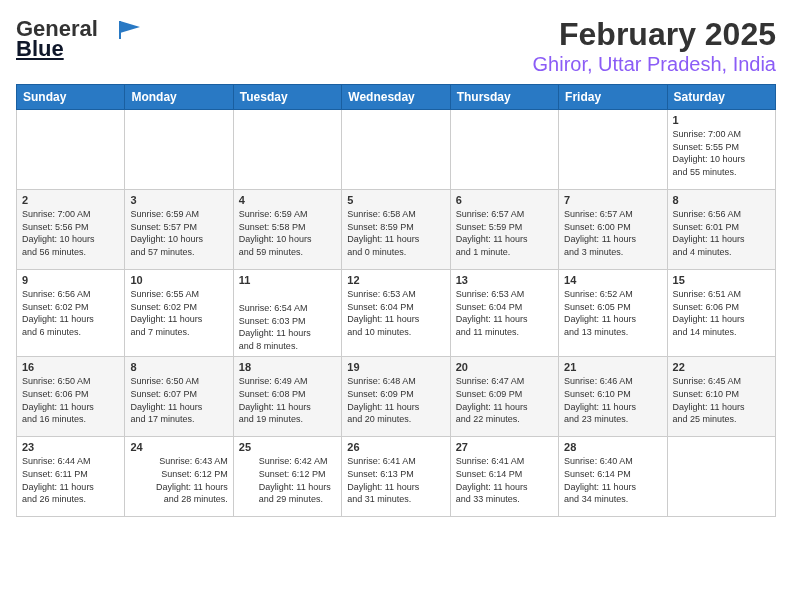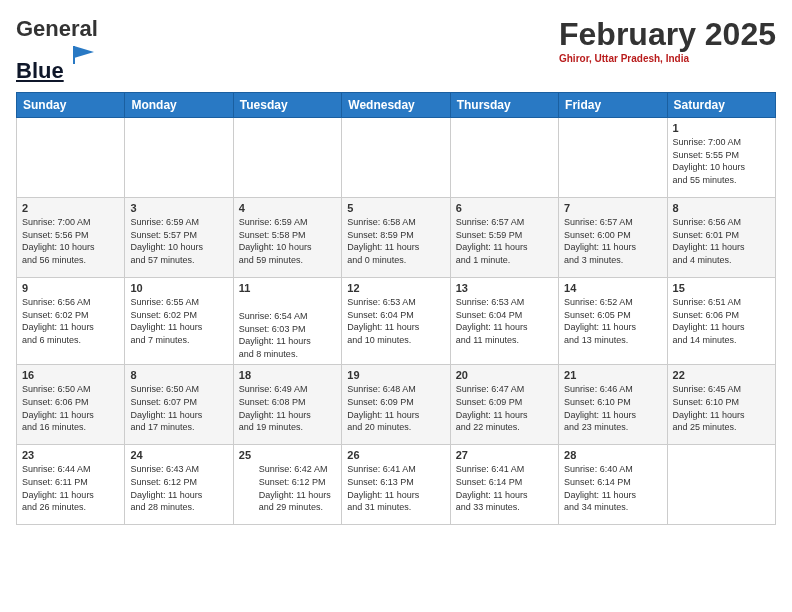--- a/index.html
+++ b/index.html
@@ -15,31 +15,31 @@
       align-items: flex-start;
       justify-content: space-between;
       margin-bottom: 8px;
     }
     .logo {
       display: flex;
       flex-direction: column;
       align-items: flex-start;
     }
     .title-block {
-      text-align: left;
+      text-align: right;
     }
     .title-block h1 {
       font-size: 32px;
       font-weight: bold;
       color: #333;
     }
     .title-block h2 {
-      font-size: 10px;
-      color: #b91c1c;
-      font-weight: bold;
+      font-size: 20px;
+      color: #8b5cf6;
+      font-weight: normal;
     }
     .calendar {
       width: 100%;
       border-collapse: collapse;
       border: 1px solid #ccc;
     }
     .calendar th {
       background-color: #2979c4;
       color: white;
       font-size: 12px;
@@ -75,21 +75,21 @@
     }
     .row-alt {
       background-color: #f5f5f5;
     }
   </style>
 </head>
 <body>
 
 <div class="header">
   <div class="logo">
-    <div style="display:flex; align-items:flex-end; gap:2px;flex-direction:column;">
+    <div style="display:flex; align-items:center; gap:18px;">
       <div style="font-size:22px; font-weight:bold; color:#333;">
         <span style="color:#333;">General</span>
       </div>
       <svg width="28" height="20" viewBox="0 0 28 20">
         <polygon points="4,2 24,8 4,14" fill="#2979c4"></polygon>
         <line x1="4" y1="2" x2="4" y2="20" stroke="#2979c4" stroke-width="2"></line>
       </svg>
     </div>
     <div style="font-size:22px; font-weight:bold; color:#0f172a; margin-top:-6px;text-decoration:underline;">Blue</div>
   </div>
@@ -283,21 +283,21 @@
       <tr>
         <td>
           <span class="day-number">23</span>
           <div class="day-info" style="white-space: pre-line;">Sunrise: 6:44 AM
 Sunset: 6:11 PM
 Daylight: 11 hours
 and 26 minutes.</div>
         </td>
         <td>
           <span class="day-number">24</span>
-          <div class="day-info" style="white-space: pre-line;">Sunrise: 6:43 AM
+          <div class="day-info" style="white-space: pre-line; text-align: right;">Sunrise: 6:43 AM
 Sunset: 6:12 PM
 Daylight: 11 hours
 and 28 minutes.</div>
         </td>
         <td>
           <span class="day-number">25</span>
           <div class="day-info" style="white-space: pre-line; margin-left: 20px;">Sunrise: 6:42 AM
 Sunset: 6:12 PM
 Daylight: 11 hours
 and 29 minutes.</div>

